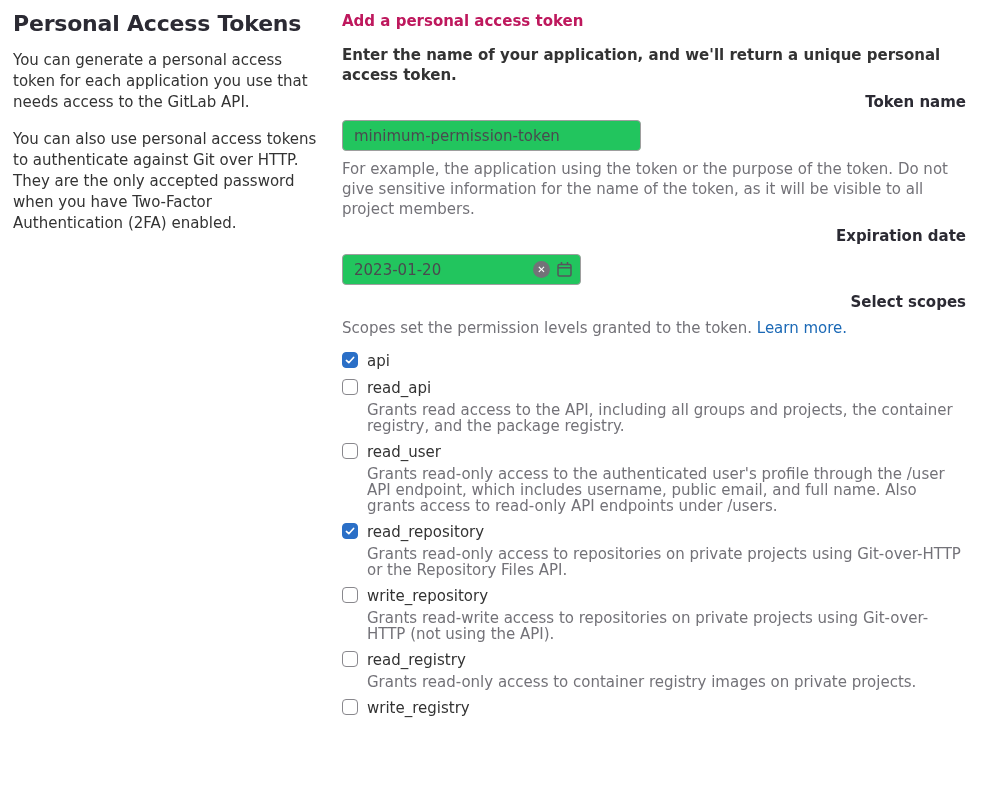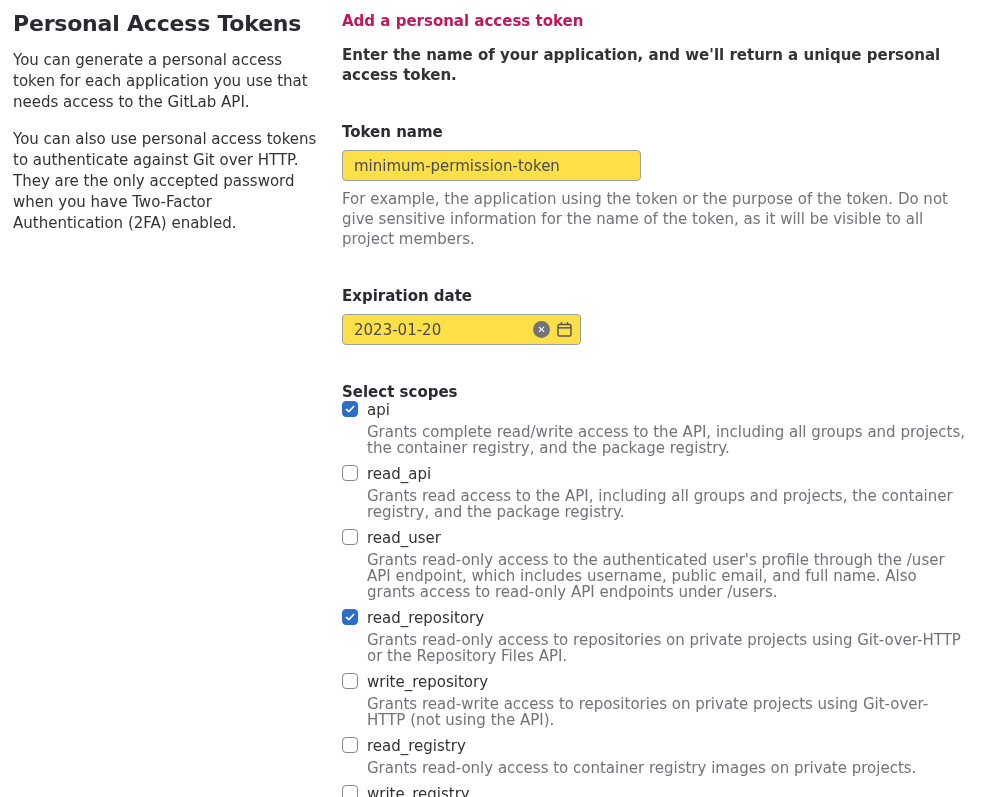--- a/index.html
+++ b/index.html
@@ -45,34 +45,35 @@
     font-size: 15px;
     line-height: 20px;
     margin-top: 15px;
     font-weight: bold;
   }
   .field-label {
     display: block;
     font-size: 15px;
     font-weight: 700;
     color: #2b2a33;
-    margin-top: 38px;
+    margin-top: 8px;
     margin-bottom: 9px;
+    text-align: right;
   }
   .text-input {
     display: block;
     width: 299px;
     height: 31px;
     border: 1px solid #9e9e9e;
     border-radius: 4px;
     padding: 0 11px;
     font-family: "DejaVu Sans", "Liberation Sans", sans-serif;
     font-size: 15px;
     color: #4a4a4f;
-    background: #fde047;
+    background: #22c55e;
     outline: none;
   }
   .help-text {
     font-size: 15px;
     line-height: 20px;
     color: #737278;
     margin-top: 8px;
   }
   
   .date-wrap {
@@ -179,32 +180,32 @@
             <rect x="2" y="3.5" width="13" height="11.5" rx="1.5" stroke="#56565c" stroke-width="1.5"></rect>
             <line x1="2" y1="6.8" x2="15" y2="6.8" stroke="#56565c" stroke-width="1.5"></line>
             <line x1="5.5" y1="1" x2="5.5" y2="4" stroke="#56565c" stroke-width="1.5"></line>
             <line x1="11.5" y1="1" x2="11.5" y2="4" stroke="#56565c" stroke-width="1.5"></line>
           </svg>
         </span>
       </div>
     </div>
 
     <label class="field-label" style="margin-bottom:0;">Select scopes</label>
+    <p class="scopes-help"><span>Scopes set the permission levels granted to the token.</span> <a>Learn more.</a></p>
 
     <div>
   <div class="scope-row">
     <div class="scope-head">
       <span class="checkbox checked">
         <svg width="12" height="12" viewBox="0 0 16 16">
           <path d="M3.2 8.6 6.4 11.6 12.8 4.6" stroke="#ffffff" stroke-width="2.2" fill="none" stroke-linecap="round" stroke-linejoin="round"></path>
         </svg>
       </span>
       <span class="scope-name">api</span>
     </div>
-    <p class="scope-desc">Grants complete read/write access to the API, including all groups and projects, the container registry, and the package registry.</p>
   </div>
 
   <div class="scope-row">
     <div class="scope-head">
       <span class="checkbox">
         
       </span>
       <span class="scope-name">read_api</span>
     </div>
     <p class="scope-desc">Grants read access to the API, including all groups and projects, the container registry, and the package registry.</p>

